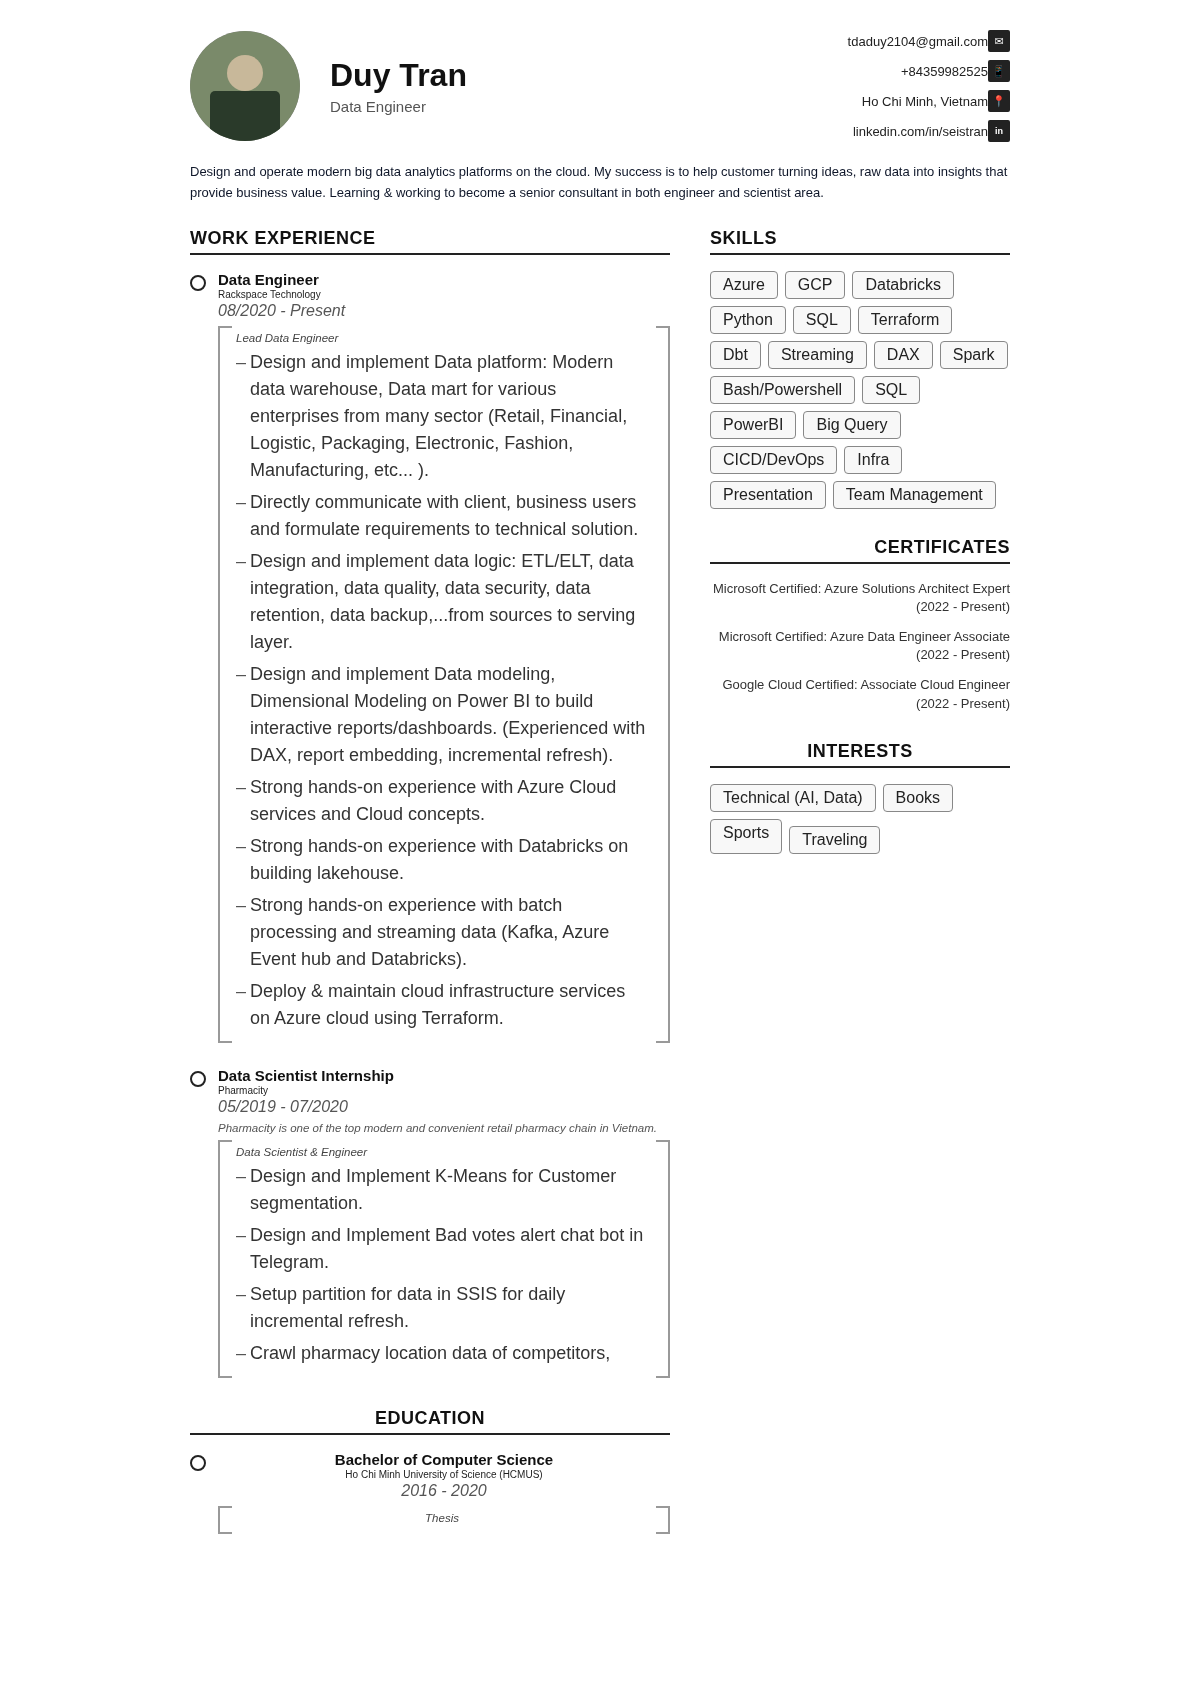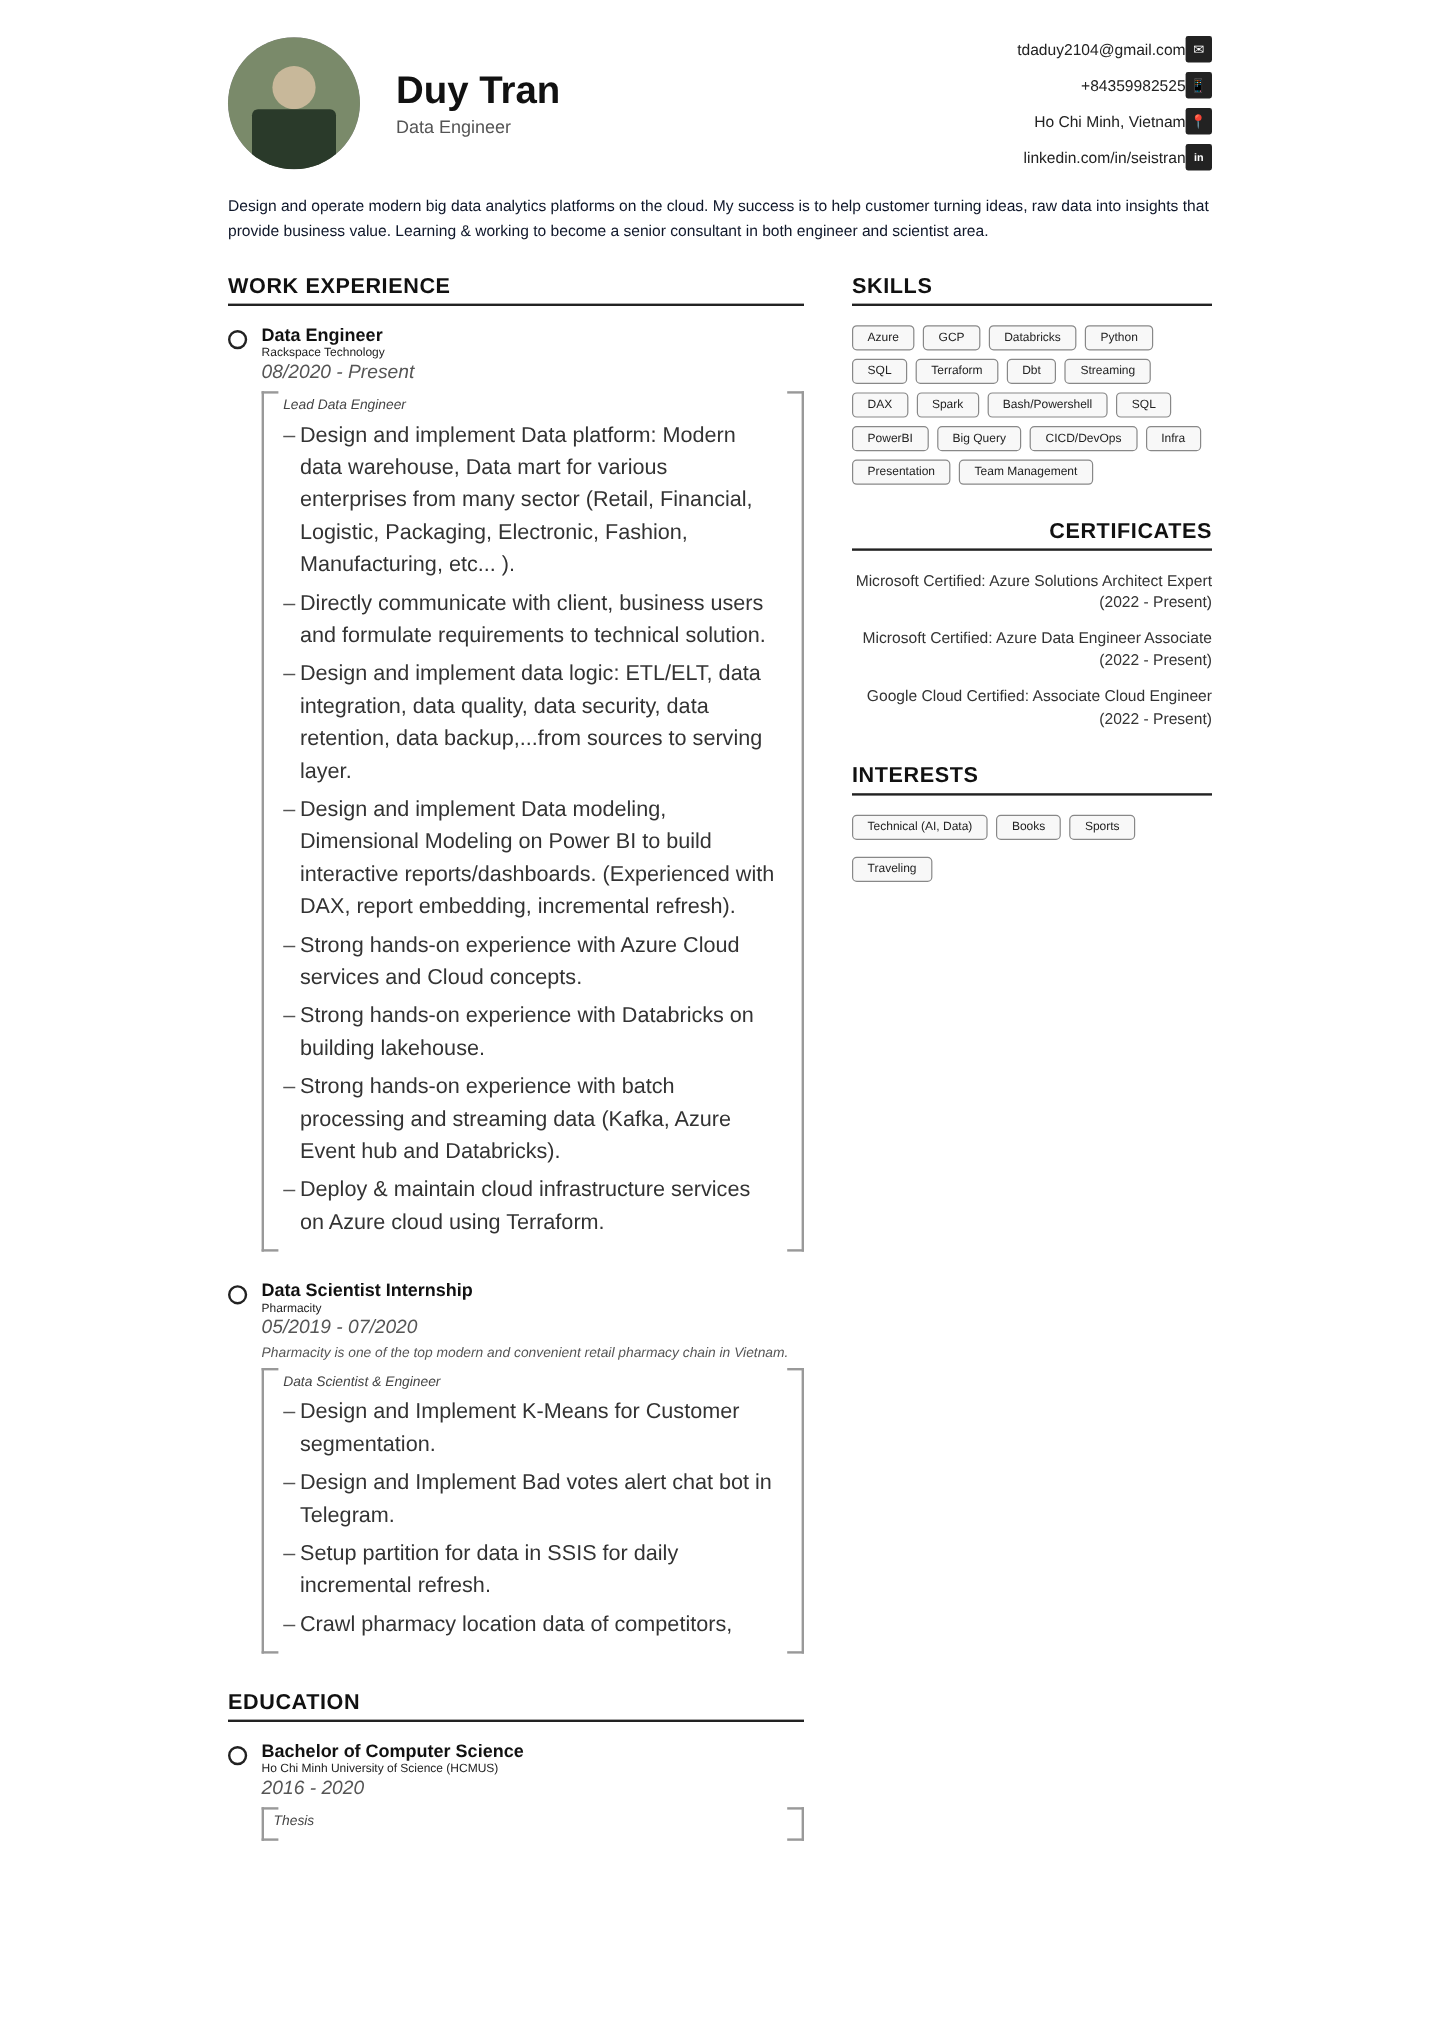--- a/index.html
+++ b/index.html
@@ -163,39 +163,39 @@
     .skills-section { margin-bottom: 28px; }
     .skill-tags {
       display: flex;
       flex-wrap: wrap;
       gap: 7px;
     }
     .skill-tag {
       border: 1.5px solid #888;
       border-radius: 4px;
       padding: 4px 12px;
-      font-size: 10px;
+      font-size: 16px;
       color: #222;
       background: #f8f8f8;
     }
 
     
     .cert-section { margin-bottom: 28px; text-align: right; }
     .cert-item {
       font-size: 13px;
       color: #333;
       margin-bottom: 12px;
       line-height: 1.4;
     }
 
     
-    .interests-section { margin-bottom: 20px; }
-
-    
-    .edu-section { margin-top: 10px; }
+    .interests-section { margin-bottom: 20px; text-align: center; }
+
+    
+    .edu-section { margin-top: 10px; text-align: center; }
     .thesis-row {
       display: flex;
       gap: 40px;
     }
     .thesis-label {
       font-size: 11.5px;
       font-style: italic;
       color: #444;
       margin-bottom: 4px;
     }

